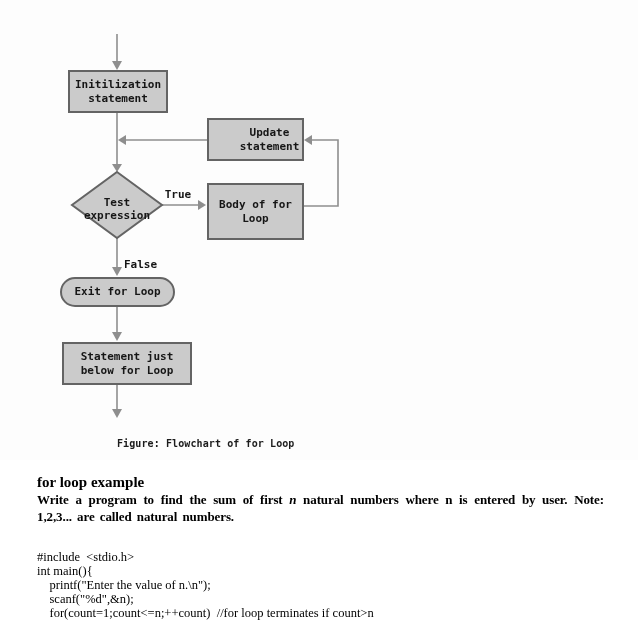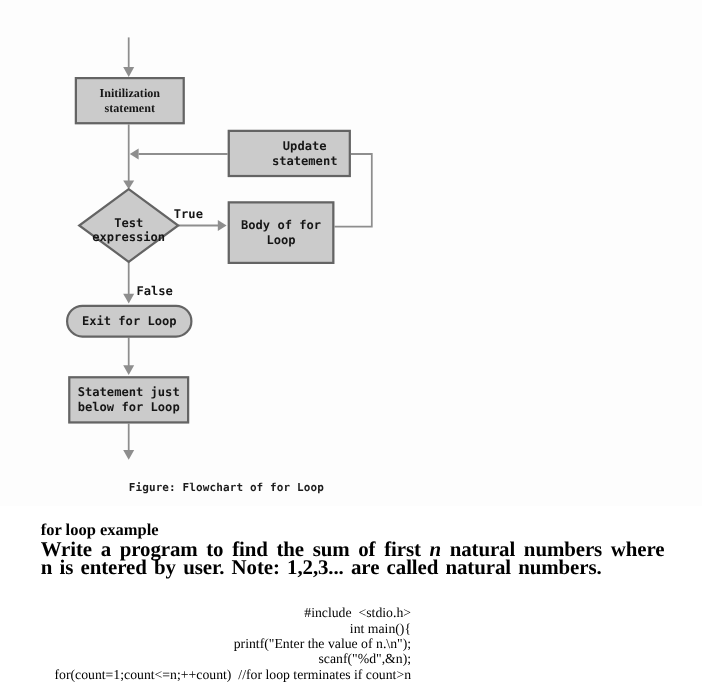--- a/index.html
+++ b/index.html
@@ -23,65 +23,65 @@
     box-sizing: border-box;
     display: flex; align-items: center; justify-content: center;
     text-align: center;
     font-family: "DejaVu Sans Mono", monospace;
     font-weight: 700;
     font-size: 11px;
     line-height: 14px;
     color: #161616;
     white-space: pre-line;
   }
-  .node-init   { left: 68px;  top: 70px;  width: 100px; height: 43px; font-family: Liberation Serif, serif; }
-  .node-update { left: 207px; top: 118px; width: 112px;  height: 43px; padding-left: 28px; }
+  .node-init   { left: 68px;  top: 70px;  width: 100px; height: 43px; }
+  .node-update { left: 207px; top: 118px; width: 97px;  height: 43px; padding-left: 28px; }
   .node-body   { left: 207px; top: 183px; width: 97px;  height: 57px; }
   .node-exit   { left: 60px;  top: 277px; width: 115px; height: 30px; border-radius: 15px; }
-  .node-below  { left: 62px;  top: 342px; width: 110px; height: 43px; }
+  .node-below  { left: 62px;  top: 342px; width: 130px; height: 43px; }
   .diamond-label {
     position: absolute; left: 67px; top: 196px; width: 100px;
     text-align: center;
     font-family: "DejaVu Sans Mono", monospace;
     font-weight: 700; font-size: 11px; line-height: 13px;
     color: #161616; white-space: pre-line;
   }
   .edge-label {
     position: absolute;
     font-family: "DejaVu Sans Mono", monospace;
     font-weight: 700; font-size: 11px; color: #161616;
   }
-  .label-true  { left: 158px; top: 188px; width: 40px; }
+  .label-true  { left: 158px; top: 188px; width: 40px; text-align: center; }
   .label-false { left: 124px; top: 246px; margin-top: 12px; }
   .fig-caption {
     position: absolute; left: 117px; top: 438px;
     font-family: "DejaVu Sans Mono", monospace;
     font-weight: 700; font-size: 10px; color: #1c1c1c;
     letter-spacing: 0.1px;
   }
   .heading {
     position: absolute; left: 37px; top: 474px;
     font-size: 15px; font-weight: 700; color: #000; text-align: center;
   }
   .para {
     position: absolute; left: 37px; top: 491px; width: 567px;
     margin: 0;
-    font-size: 19px; font-weight: 700; color: #000;
+    font-size: 13px; font-weight: 700; color: #000;
     line-height: 17px;
     text-align: justify;
     letter-spacing: -0.1px;
     word-spacing: 2px;
   }
   .code {
     position: absolute; left: 37px; top: 550px;
     font-family: "Liberation Serif", serif;
     font-size: 12.5px; font-weight: 400; color: #000;
     line-height: 14px;
   }
-  .code-line { white-space: pre; text-align: right; }
+  .code-line { white-space: pre; }
 </style>
 </head>
 <body>
 
 <div class="flowchart">
 
   <svg width="638" height="460" viewBox="0 0 638 460">
     <g stroke="#8e8e8e" stroke-width="1.6" fill="none">
       <line x1="117" y1="34" x2="117" y2="62"></line>
       <line x1="117" y1="113" x2="117" y2="165"></line>

